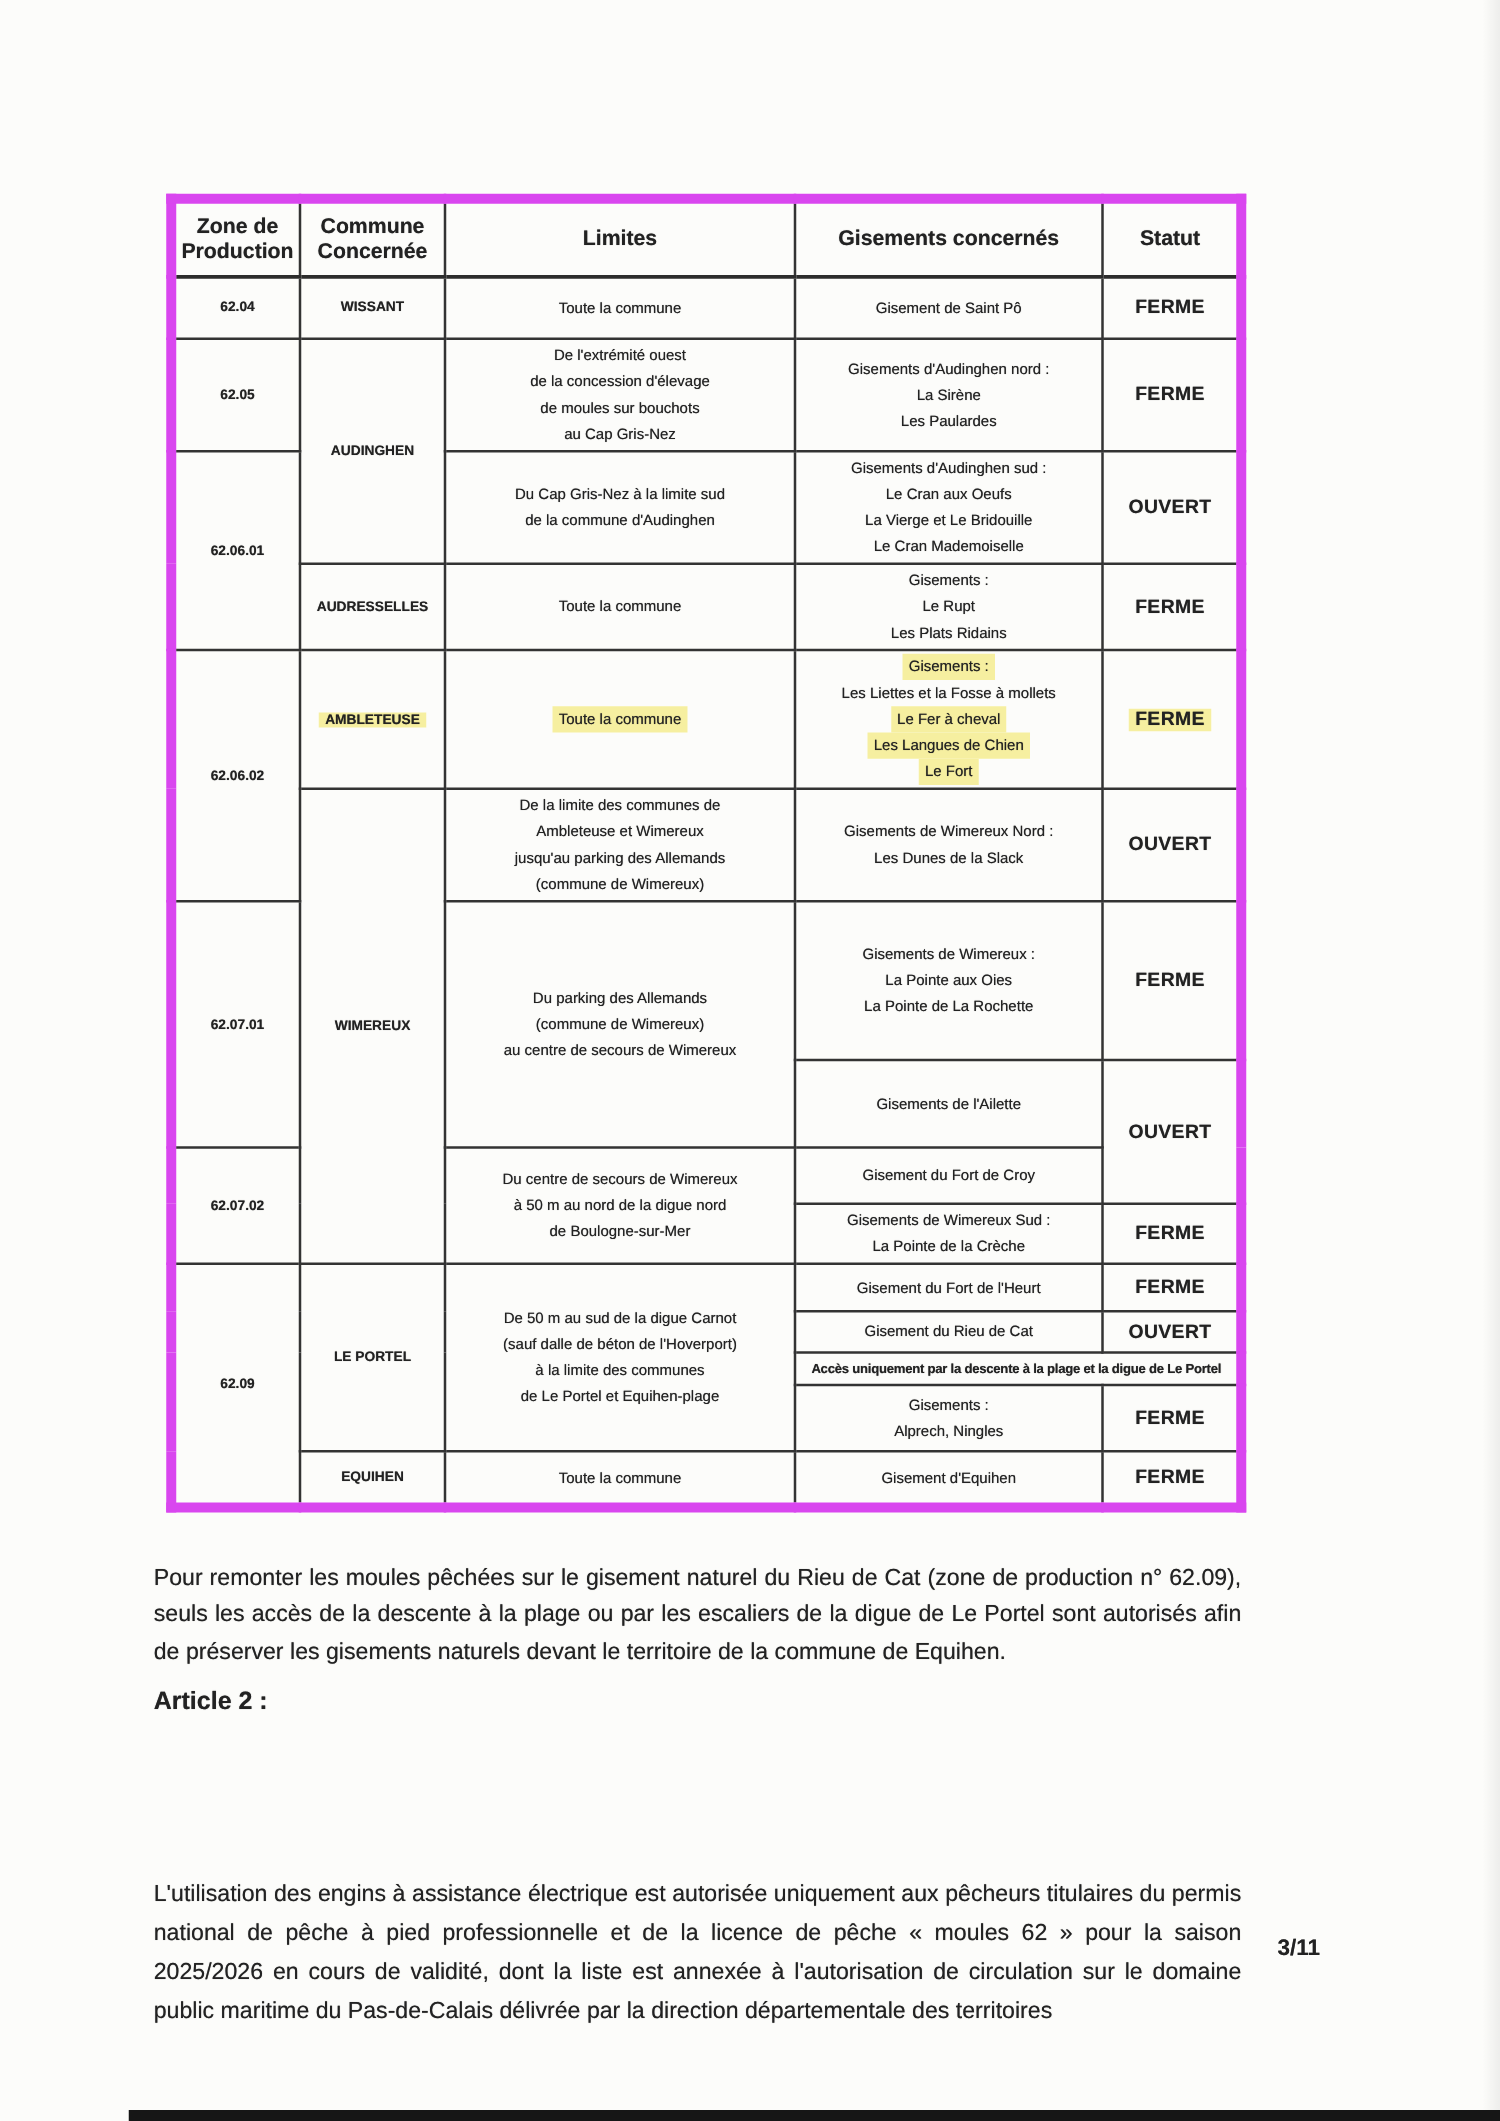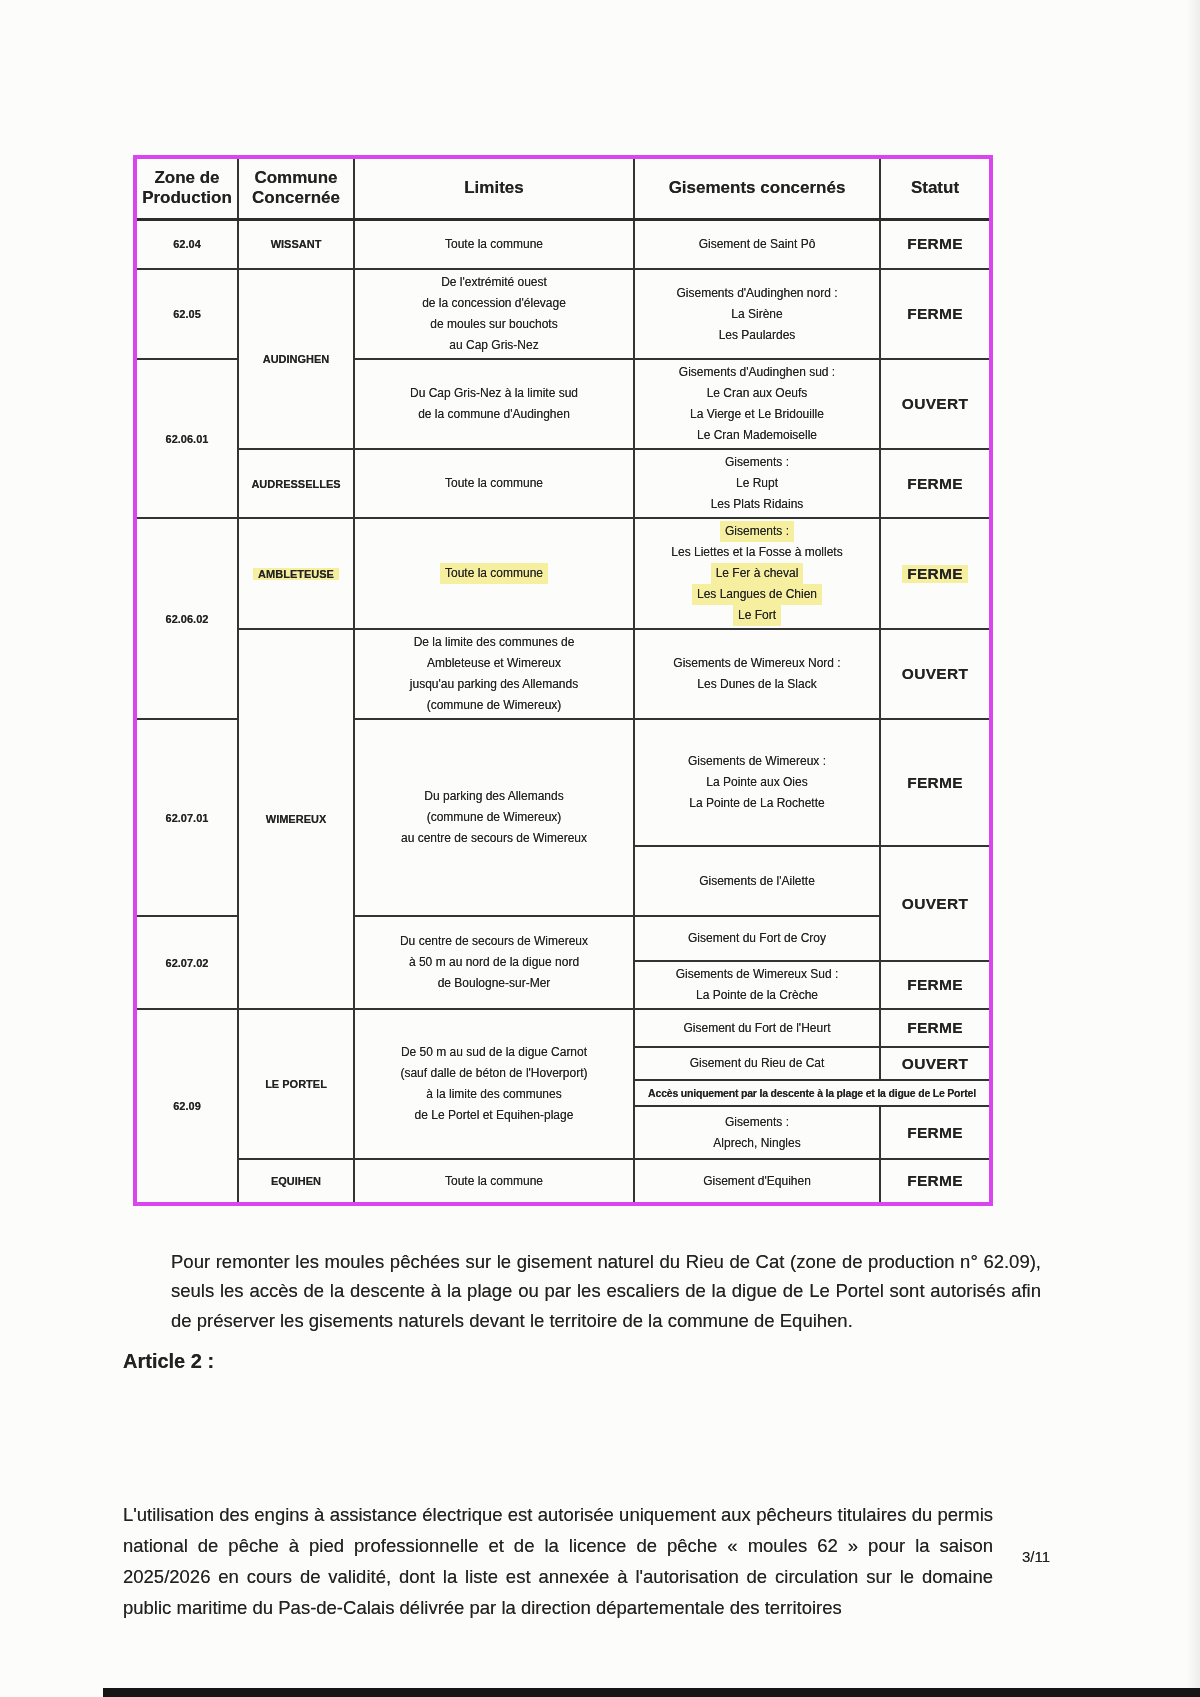--- a/index.html
+++ b/index.html
@@ -22,21 +22,21 @@
   }
   .scan-bottom-bar {
     position:absolute; left:103px; right:0; bottom:0; height:9px;
     background:#161616;
   }
 
   table.prod {
     position:absolute; left:133px; top:155px;
     width:856px;
     border-collapse:collapse; table-layout:fixed;
-    border:4px solid #d946ef;
+    border:8px solid #d946ef;
   }
   .prod th, .prod td {
     border:2px solid #333;
     text-align:center; vertical-align:middle;
     padding:2px 4px;
     text-shadow:0 0 0.6px rgba(25,25,25,0.65);
   }
   .prod thead th {
     font-size:17px; font-weight:700; line-height:20px;
     border-bottom:3px solid #2c2c2c;
@@ -54,31 +54,31 @@
     padding:0 5px;
     display:inline-block;
   }
 
   .body-para {
     position:absolute; left:123px; width:870px;
     font-size:18.5px; line-height:29.5px;
     text-align:justify;
     text-shadow:0 0 0.6px rgba(25,25,25,0.6);
   }
-  .para-rieu { top:1228px;margin-left:48px; }
+  .para-rieu { top:1228px; }
   .para-article2 { top:1480px; line-height:31px; }
   .article-heading {
     position:absolute; left:123px; top:1350px;
     font-size:20px; font-weight:700;
     text-shadow:0 0 0.6px rgba(25,25,25,0.7);
   }
   .article-heading .u { text-underline-offset:4px; }
   .page-number {
     position:absolute; left:1022px; top:1548px;
-    font-size:15px; font-weight:400;
+    font-size:18px; font-weight:700;
     text-shadow:0 0 0.5px rgba(25,25,25,0.6);
   }
 </style>
 </head>
 <body>
 
 <div class="page">
 
   <table class="prod">
     <colgroup>

